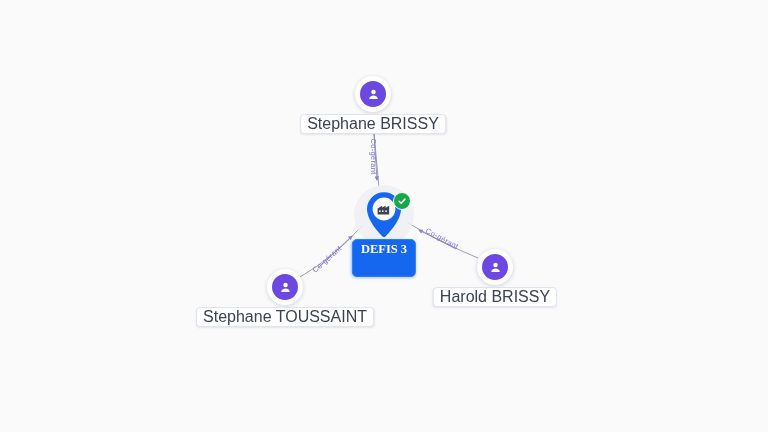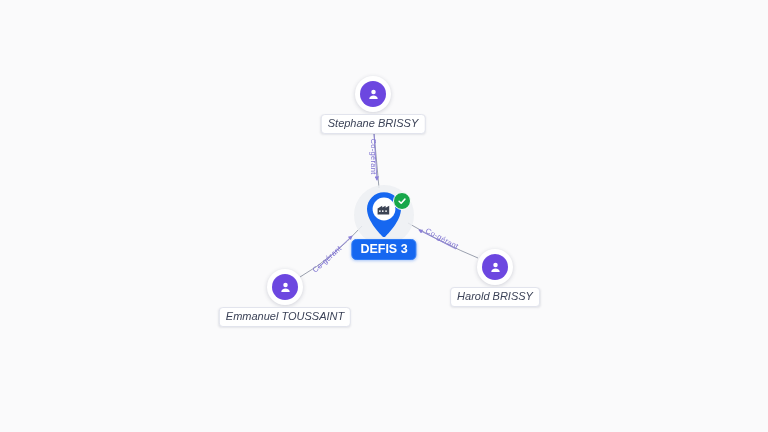--- a/index.html
+++ b/index.html
@@ -64,25 +64,24 @@
   .node-label {
     position: absolute;
     top: 20px;
     left: 50%;
     transform: translateX(-50%);
     white-space: nowrap;
     background: #ffffff;
     border: 1px solid #e2e4ed;
     border-radius: 4px;
     padding: 2px 6px 3px 6px;
-    font-size: 11px;
+    font-size: 16px;
     line-height: 13px;
     color: #3b4257;
     box-shadow: 0 1px 2px rgba(40, 46, 80, 0.10);
-    font-style: italic;
   }
 
   
   #company-node {
     position: absolute;
     width: 0;
     height: 0;
   }
   .company-halo {
     position: absolute;
@@ -118,26 +117,27 @@
 
   .company-label {
     position: absolute;
     top: 24px;
     left: 50%;
     transform: translateX(-50%);
     white-space: nowrap;
     background: #1667f0;
     border: 1.5px solid #2f7cf6;
     border-radius: 5px;
-    padding: 2px 8px 3px 8px;
+    padding: 2px 8px 20px 8px;
     font-size: 12.5px;
     font-weight: bold;
     line-height: 14px;
     color: #ffffff;
     box-shadow: 0 1px 3px rgba(22, 103, 240, 0.35);
+    font-family: Liberation Serif, serif;
   }
 
   
   .edge-label {
     position: absolute;
     white-space: nowrap;
     font-size: 7.5px;
     letter-spacing: 0.3px;
     color: #7b6fd0;
     transform-origin: 0 50%;
@@ -192,21 +192,21 @@
 
   <div class="person-node" style="left:285px; top:287px;">
     <div class="avatar-ring">
       <div class="avatar-circle">
         <svg width="15" height="15" viewBox="0 0 24 24" fill="#ffffff">
           <circle cx="12" cy="8" r="3.6"></circle>
           <path d="M5.2 19.2c0-3.6 3.1-5.6 6.8-5.6s6.8 2 6.8 5.6z"></path>
         </svg>
       </div>
     </div>
-    <div class="node-label">Emmanuel TOUSSAINT</div>
+    <div class="node-label">Stephane TOUSSAINT</div>
   </div>
 
   <div class="person-node" style="left:495px; top:267px;">
     <div class="avatar-ring">
       <div class="avatar-circle">
         <svg width="15" height="15" viewBox="0 0 24 24" fill="#ffffff">
           <circle cx="12" cy="8" r="3.6"></circle>
           <path d="M5.2 19.2c0-3.6 3.1-5.6 6.8-5.6s6.8 2 6.8 5.6z"></path>
         </svg>
       </div>

